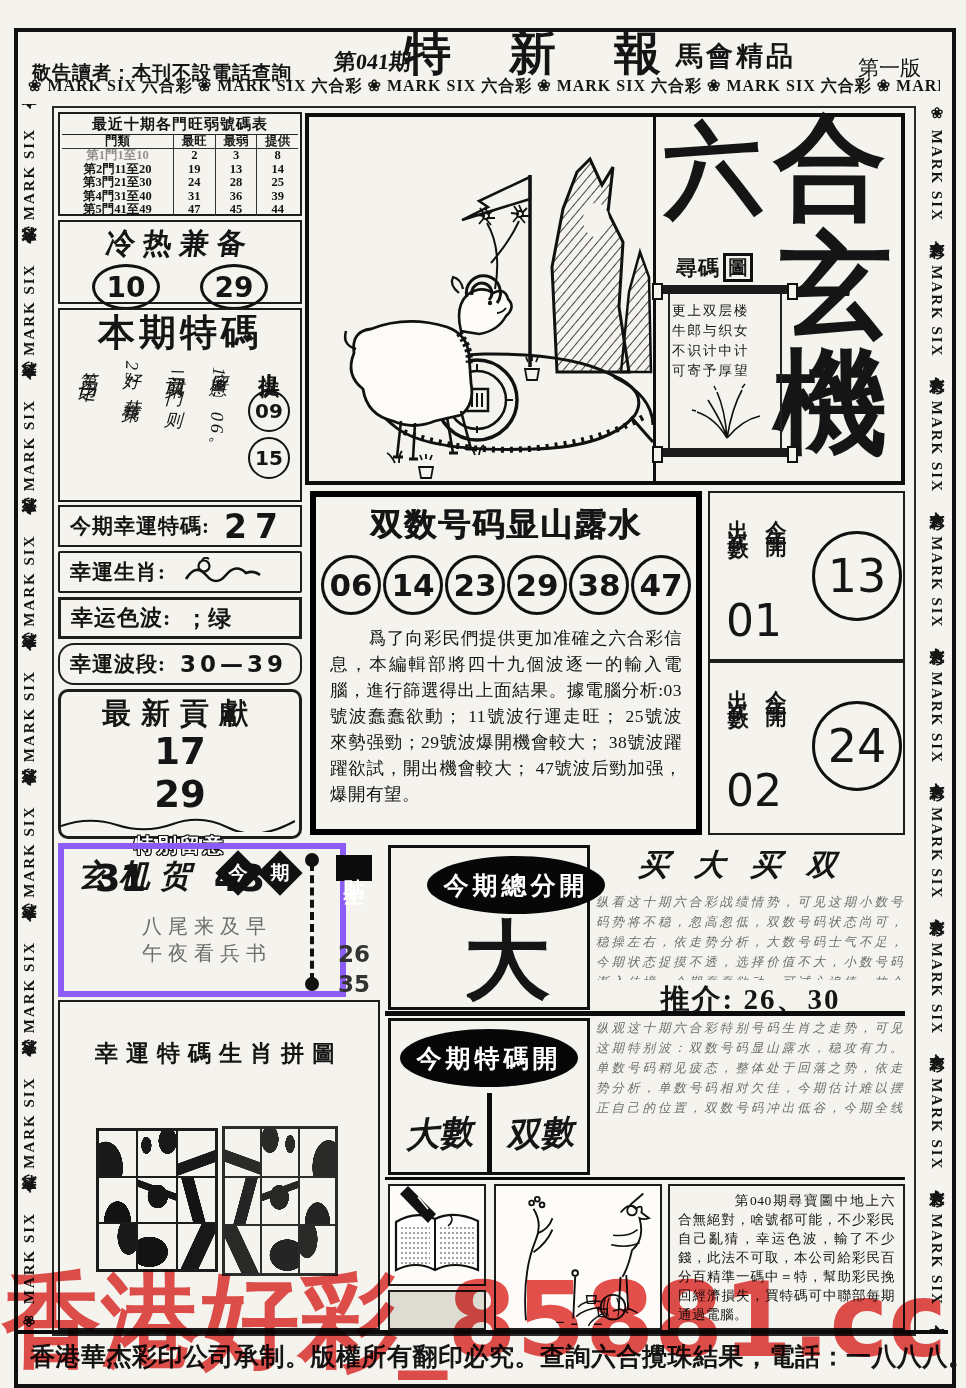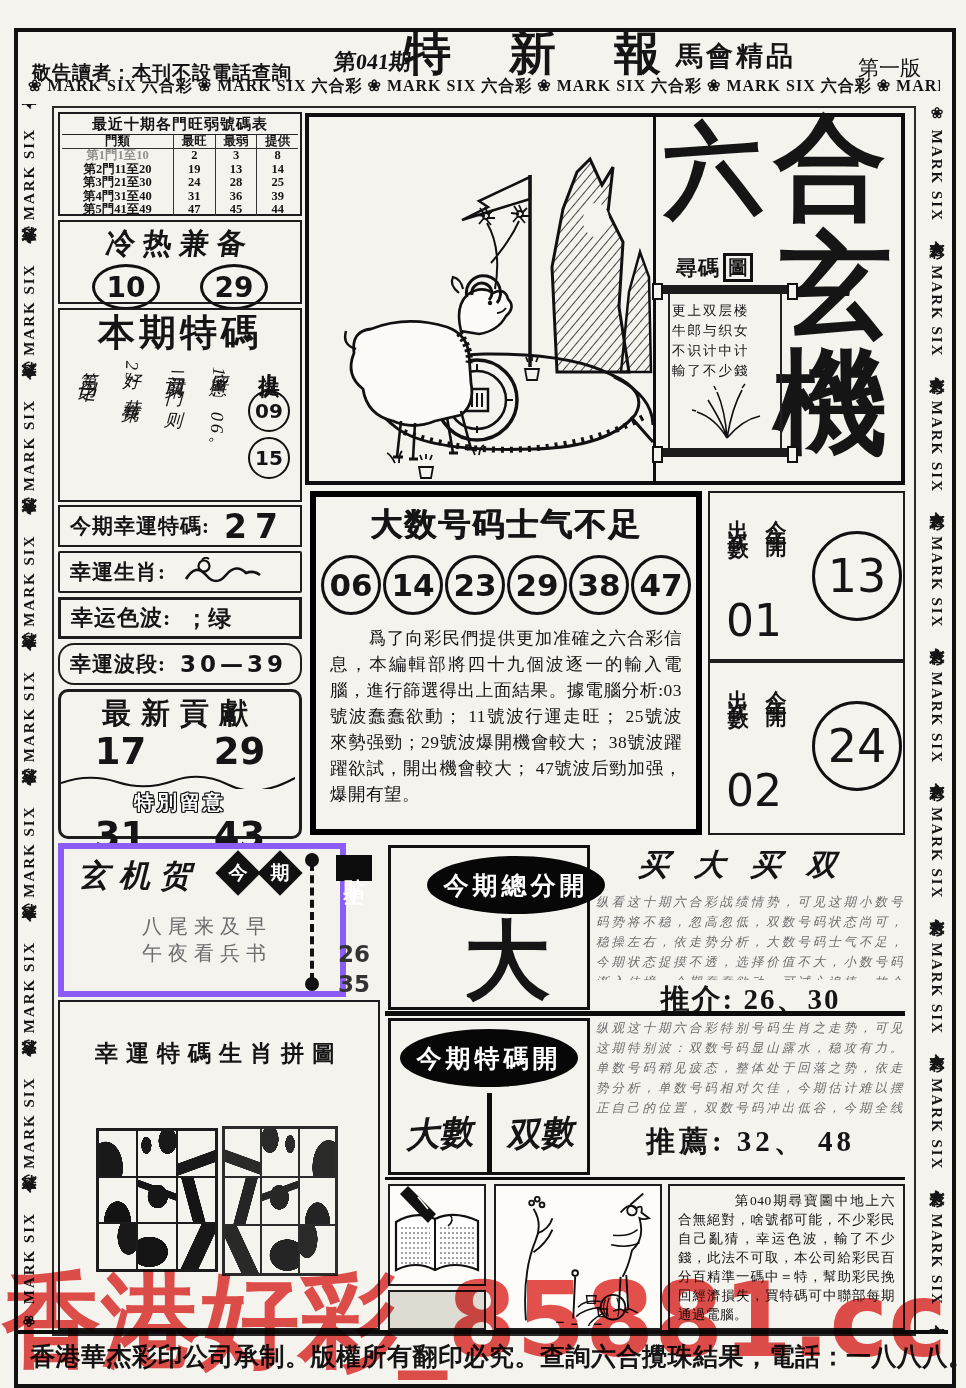--- a/index.html
+++ b/index.html
@@ -45,21 +45,21 @@
         display:flex;align-items:center;padding:0 10px;background:#f5f3ee;}
   .lrow .lab{font-size:21px;font-weight:700;letter-spacing:1px;}
   .lrow .val{font-weight:900;margin-left:14px;}
   #lucky1{top:505px;}  #lucky1 .val{font-size:33px;font-family:"DejaVu Sans",sans-serif;letter-spacing:8px;}
   #lucky2{top:551px;border-radius:2px;}
   #lucky3{top:597px;border-width:3px;} #lucky3 .lab{font-weight:900;font-size:22px;} #lucky3 .val{font-size:23px;}
   #lucky4{top:643px;border-radius:16px;} #lucky4 .val{font-size:23px;letter-spacing:4px;font-family:"DejaVu Sans",sans-serif;}
   #contrib{top:689px;height:150px;border-width:3px;border-radius:10px;text-align:center;}
   #contrib .ttl{font-size:29px;font-weight:900;letter-spacing:10px;margin-top:2px;}
   .bignum{font-size:37px;font-weight:700;font-family:"DejaVu Sans",sans-serif;}
-  #contrib .row1{display:flex;justify-content:space-around;margin-top:-4px;}
+  #contrib .row1{display:flex;justify-content:space-around;margin-top:-4px;flex-direction:column;}
   #outline-txt{font-size:20px;font-weight:900;letter-spacing:3px;color:#fff;
      text-shadow:1px 0 #111,-1px 0 #111,0 1px #111,0 -1px #111,1px 1px #111,-1px -1px #111,1px -1px #111,-1px 1px #111;}
   #contrib .row2{display:flex;justify-content:space-around;margin-top:-2px;}
   
   #mystery{left:58px;top:843px;width:288px;height:154px;border:6px solid #8b5cf6;box-sizing:border-box;}
   #mystery .ttl{position:absolute;left:14px;top:6px;font-size:31px;font-weight:900;font-style:italic;letter-spacing:10px;}
   .diamond{position:absolute;top:8px;width:32px;height:32px;background:#111;transform:rotate(45deg);}
   .diamond span{position:absolute;inset:0;display:flex;align-items:center;justify-content:center;
       transform:rotate(-45deg);color:#fff;font-size:19px;font-weight:700;}
   #dm1{left:158px;} #dm2{left:200px;}
@@ -373,34 +373,34 @@
         <span class="sa">尋碼</span>
         <span class="sb">圖</span>
       </div>
       <div id="scroll">
         <div class="roller"></div>
         <div id="scrollbody">
           <div id="scrollpoem">
             <div>更上双层楼</div>
             <div>牛郎与织女</div>
             <div>不识计中计</div>
-            <div>輸了不少錢</div>
+            <div>可寄予厚望</div>
           </div>
           <svg width="110" height="60" viewBox="0 0 110 60">
             <path d="M55,58 Q53,30 45,12 M55,58 Q60,28 70,10 M55,58 Q43,38 25,32 M55,58 Q70,40 88,36 M55,58 Q51,44 36,20" fill="none" stroke="#111" stroke-width="1.6"></path>
             <path d="M44,10 l-2,-4 M70,8 l3,-4 M24,31 l-4,-1" stroke="#111" stroke-width="1.4"></path>
           </svg>
         </div>
         <div class="roller"></div>
       </div>
     </div>
   </div>
 
   <div id="compbox" class="abs">
-    <div class="ttl">大数号码士气不足</div>
+    <div class="ttl">双数号码显山露水</div>
     <div id="compnums">
       <span class="oval md">06</span>
       <span class="oval md">14</span>
       <span class="oval md">23</span>
       <span class="oval md">29</span>
       <span class="oval md">38</span>
       <span class="oval md">47</span>
     </div>
     <div id="compbody">爲了向彩民們提供更加准確之六合彩信息，本編輯部將四十九個波逐一的輸入電腦，進行篩選得出上面結果。據電腦分析:03號波蠢蠢欲動； 11號波行運走旺； 25號波來勢强勁；29號波爆開機會較大； 38號波躍躍欲試，開出機會較大； 47號波后勁加强，爆開有望。</div>
   </div>
@@ -442,24 +442,20 @@
     <div class="blackellipse">今期特碼開</div>
     <div class="vals">
       <div class="v">大數</div>
       <div class="vdiv"></div>
       <div class="v">双數</div>
     </div>
   </div>
 
   <div id="specana" class="abs">
     <div class="handp">纵观这十期六合彩特别号码生肖之走势，可见这期特别波：双数号码显山露水，稳攻有力。单数号码稍见疲态，整体处于回落之势，依走势分析，单数号码相对欠佳，今期估计难以摆正自己的位置，双数号码冲出低谷，今期全线有力上扬，可寄予厚望。故今期特码宜捧双数也。</div>
-    <div class="recline">
-      <span>推薦:</span>
-      <span>32、 48</span>
-    </div>
   </div>
 
   <div id="hline2" class="abs"></div>
 
   <div id="bookbox" class="abs">
     <svg width="94" height="98" viewBox="0 0 94 98">
       <path d="M6,36 Q26,24 45,33 Q64,24 88,35 L88,84 Q64,74 45,84 Q26,74 6,84 Z" fill="#fff" stroke="#111" stroke-width="2.2"></path>
       <path d="M45,33 V84" stroke="#111" stroke-width="2"></path>
       <g stroke="#444" stroke-width="1" stroke-dasharray="2 2">
         <path d="M11,42 H40 M11,47 H40 M11,52 H40 M11,57 H40 M11,62 H40 M11,67 H40 M11,72 H40 M11,77 H40"></path>

